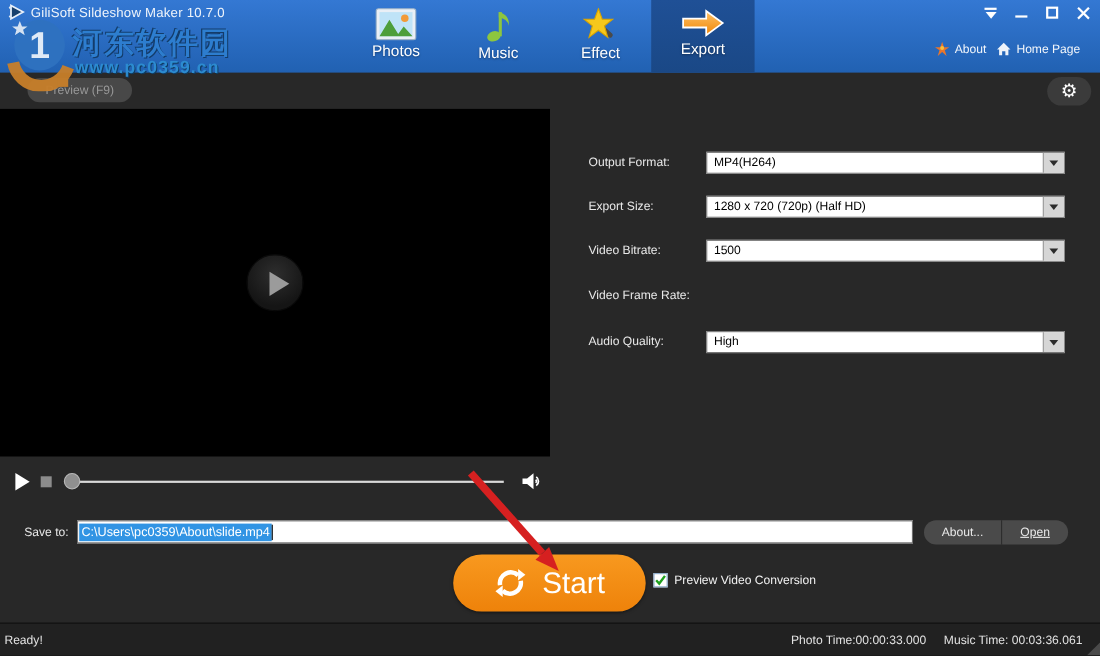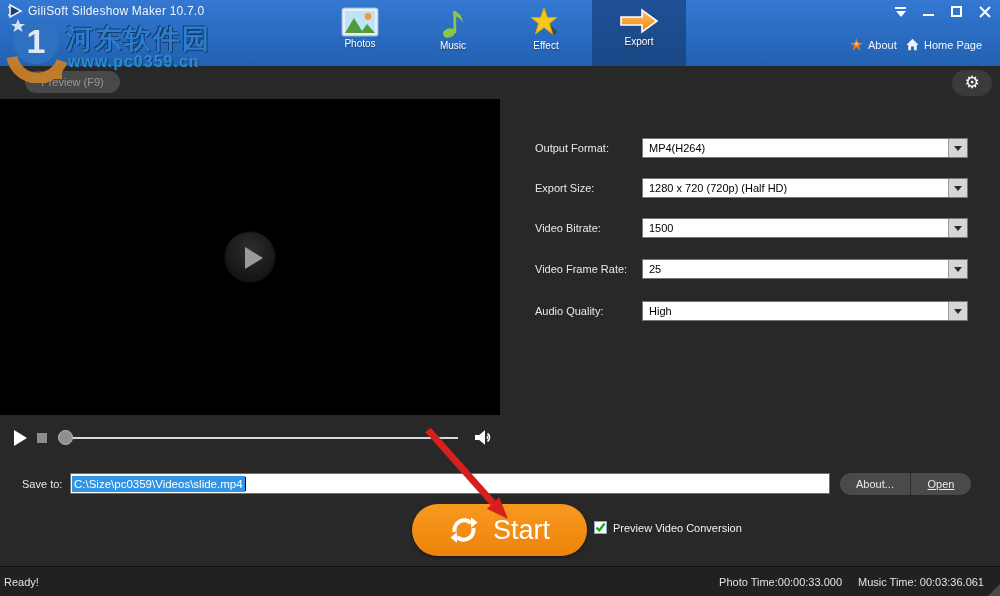--- a/index.html
+++ b/index.html
@@ -19,21 +19,21 @@
   .menu-tri { position:absolute; top:5px; left:1.5px; width:0; height:0;
               border-left:5px solid transparent; border-right:5px solid transparent; border-top:6px solid #fff; }
   .min-bar { position:absolute; bottom:2px; left:1px; width:11px; height:2px; background:#fff; }
   .max-box { position:absolute; top:0; left:1px; width:11px; height:11px; border:2px solid #fff; }
   .close-x1,.close-x2 { position:absolute; top:5px; left:0; width:14px; height:2px; background:#fff; }
   .close-x1 { transform:rotate(45deg); } .close-x2 { transform:rotate(-45deg); }
 
   .tab { position:absolute; top:0; width:94px; height:66px; text-align:center; cursor:pointer; }
   .tab.active { background:linear-gradient(#1f5096,#1a4886); }
   .tab .ticon { display:block; margin:7px auto 1px; }
-  .tab .tlabel { display:block; color:#fff; font-size:10px; text-shadow:0 1px 2px rgba(0,0,0,.4); }
+  .tab .tlabel { display:block; color:#fff; font-size:14px; text-shadow:0 1px 2px rgba(0,0,0,.4); }
 
   .hlink { position:absolute; top:38px; display:flex; align-items:center; gap:5px; color:#f2f6fb;
            font-size:11px; cursor:pointer; }
 
   
   .preview-btn { position:absolute; left:25px; top:71px; width:95px; height:22px; border-radius:11px;
                  background:#484848; color:#989898; font-size:11px; text-align:center; line-height:22px; cursor:pointer; }
   .gear-btn { position:absolute; right:8px; top:70px; width:40px; height:26px; border-radius:13px;
               background:#3b3b3b; color:#fff; font-size:17px; text-align:center; line-height:25px; cursor:pointer; }
 
@@ -228,40 +228,34 @@
     <span class="slabel">Video Bitrate:</span>
     <div class="combo">
       <span class="cval">1500</span>
       <span class="cbtn">
           <i class="caret"></i>
         </span>
     </div>
   </div>
   <div class="srow" style="top:251px">
     <span class="slabel">Video Frame Rate:</span>
-    <div class="combo">
-      <span class="cval">25</span>
-      <span class="cbtn">
-          <i class="caret"></i>
-        </span>
-    </div>
   </div>
   <div class="srow" style="top:293px">
     <span class="slabel">Audio Quality:</span>
     <div class="combo">
       <span class="cval">High</span>
       <span class="cbtn">
           <i class="caret"></i>
         </span>
     </div>
   </div>
 
   <div class="save-label">Save to:</div>
   <div class="save-input">
-    <span class="save-sel">C:\Size\pc0359\Videos\slide.mp4</span>
+    <span class="save-sel">C:\Users\pc0359\About\slide.mp4</span>
     <span class="save-caret"></span>
   </div>
   <div class="btn-group">
     <div class="gbtn browse">About...</div>
     <div class="gbtn open">Open</div>
   </div>
 
   <div class="start-btn">
     <svg width="30" height="30" viewBox="0 0 32 32">
       <g stroke="#fff" stroke-width="4.4" fill="none">

